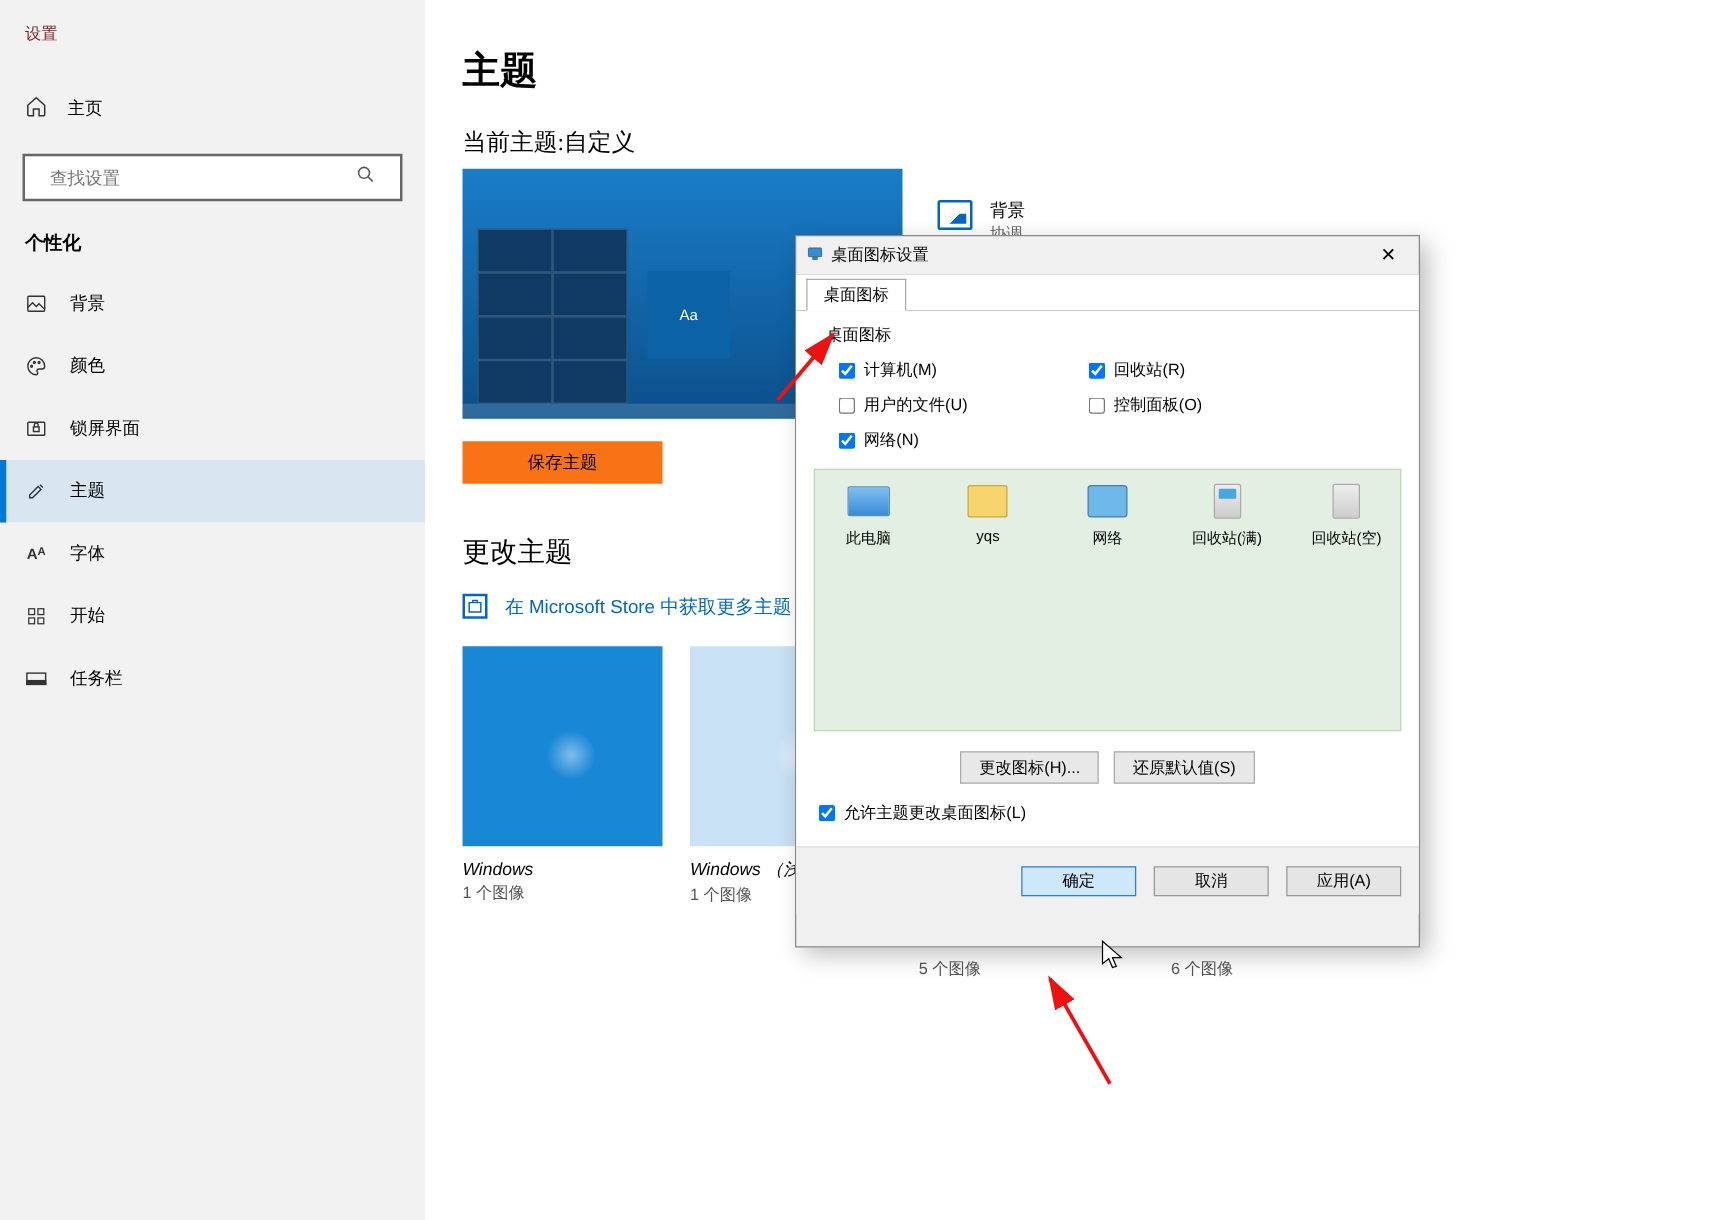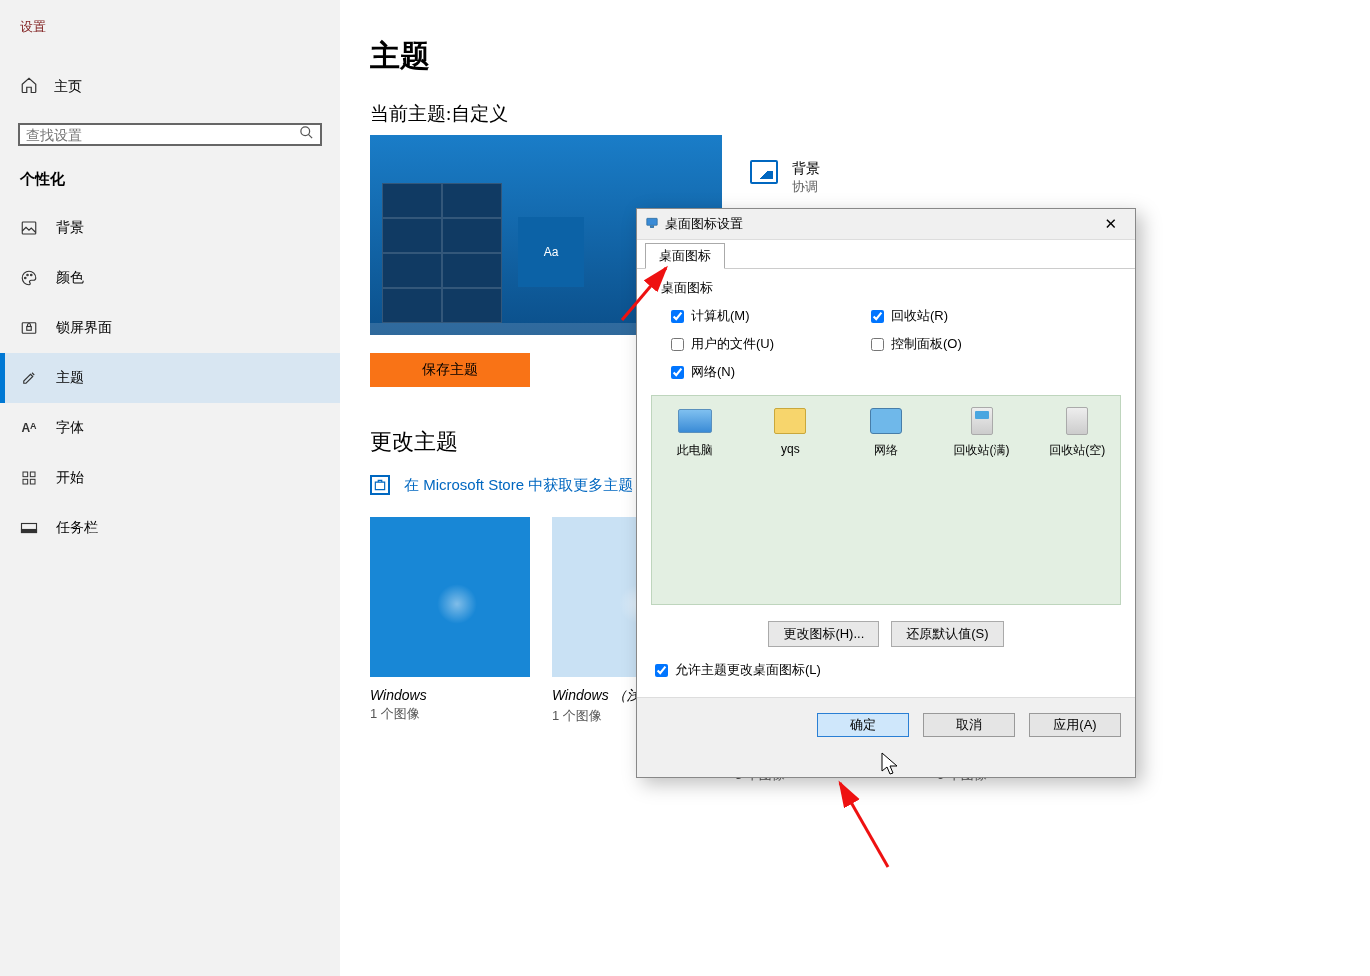--- a/index.html
+++ b/index.html
@@ -2,21 +2,21 @@
 <html><head>
 <meta charset="utf-8">
 <style>
 * { margin: 0; padding: 0; box-sizing: border-box; font-family: "Microsoft YaHei", "Segoe UI", sans-serif; }
 body { background: #fff; width: 1370px; height: 976px; overflow: hidden; position: relative; }
 
 .container { display: flex; height: 100%; }
 .sidebar { width: 340px; background: #f2f2f2; padding-top: 10px; }
 .sidebar-title { font-size: 13px; padding: 8px 20px; color: #7f1d1d; }
 .home-item { display:flex; align-items:center; gap:16px; padding: 14px 20px; font-size: 14px; margin-top: 18px;}
-.search-box { margin: 12px 18px 18px 18px; border: 2px solid #666; background:#fff; height: 23px; display:flex; align-items:center; justify-content:space-between; padding: 0 6px; }
+.search-box { margin: 12px 18px 18px 18px; border: 2px solid #666; background:#fff; height: 38px; display:flex; align-items:center; justify-content:space-between; padding: 0 20px; }
 .search-box input { border:none; outline:none; background:transparent; font-size:14px; color:#555; width: 100%; }
 .section-label { font-weight:bold; padding: 6px 20px 14px 20px; font-size: 15px; }
 .nav-item { height: 50px; display:flex; align-items:center; gap:18px; padding: 0 20px; font-size: 14px; cursor:pointer; position:relative; }
 .nav-item .icon { width:18px; display:flex; justify-content:center; color:#333; }
 .nav-item.selected { background:#d8e6f2; }
 .nav-item.selected::before { content:""; position:absolute; left:0; top:0; bottom:0; width:5px; background:#0078d4; }
 
 .main { flex:1; padding: 36px 0 0 30px; }
 .page-h1 { font-size: 30px; font-weight: 600; margin-bottom: 24px; }
 .subhead { font-size: 19px; margin-bottom: 8px; font-family: Liberation Serif, serif; }
@@ -39,21 +39,21 @@
 .store-icon { width:20px; height:20px; border:2px solid #0067c0; display:flex; align-items:center; justify-content:center; font-size:10px; }
 
 .themes-row { display:flex; gap:22px; }
 .theme-card { width:160px; }
 .theme-thumb { width:160px; height:160px; background:#1887d6; position:relative; }
 .theme-thumb .w { position:absolute; top:42%; left:42%; width:40px; height:40px; background: radial-gradient(rgba(255,255,255,.45),transparent 70%);}
 .theme-card .t-title { font-size:14px; margin-top:10px;font-style:italic; }
 .theme-card .t-sub { font-size:13px; color:#555; margin-top:2px; }
 
 
-.dialog { position:absolute; left:636px; top:208px; width:500px; height:570px; background:#f0f0f0; border:1px solid #888; box-shadow: 6px 6px 18px rgba(0,0,0,.25); z-index:50; }
+.dialog { position:absolute; left:636px; top:188px; width:500px; height:570px; background:#f0f0f0; border:1px solid #888; box-shadow: 6px 6px 18px rgba(0,0,0,.25); z-index:50; }
 .dlg-title { height:30px; display:flex; align-items:center; justify-content:space-between; padding:0 10px 0 8px; font-size:13px; }
 .dlg-title .left { display:flex; align-items:center; gap:6px; }
 .dlg-title .close { font-size:15px; cursor:pointer; padding: 2px 8px;}
 .tab-strip { background:#fff; height:30px; border-top:1px solid #ddd; border-bottom:1px solid #ccc; display:flex; align-items:flex-end; padding-left:8px;}
 .tab-strip .tab { height:26px; padding:3px 13px; font-size:13px; border:1px solid #aaa; border-bottom:1px solid #fff; background:#fff; position:relative; top:1px;}
 .dlg-body { background:#fff; padding: 10px 14px 10px 14px; height: 428px; }
 .group-label { font-size:13px; margin-bottom:10px; margin-left:10px;}
 .check-grid { display:grid; grid-template-columns: 200px 200px; row-gap:10px; margin-left: 20px; margin-bottom: 14px; }
 .chk { display:flex; align-items:center; gap:7px; font-size:13px; }
 .chk input { width:13px; height:13px; }

